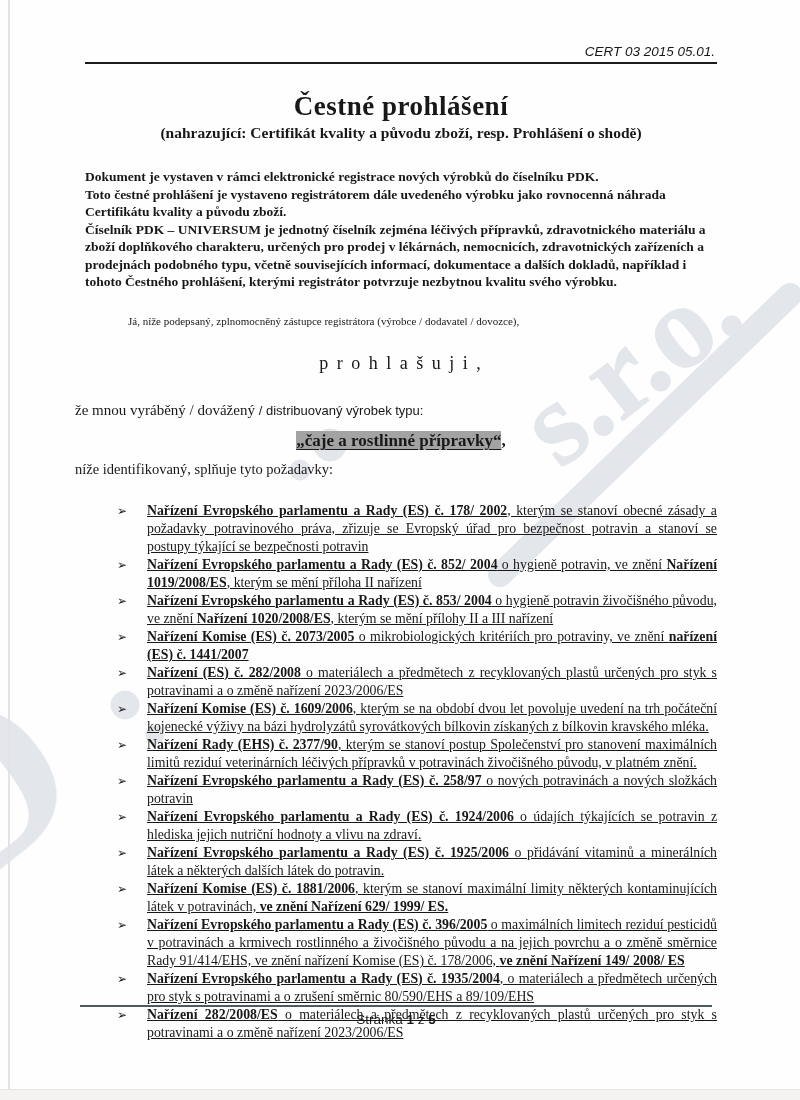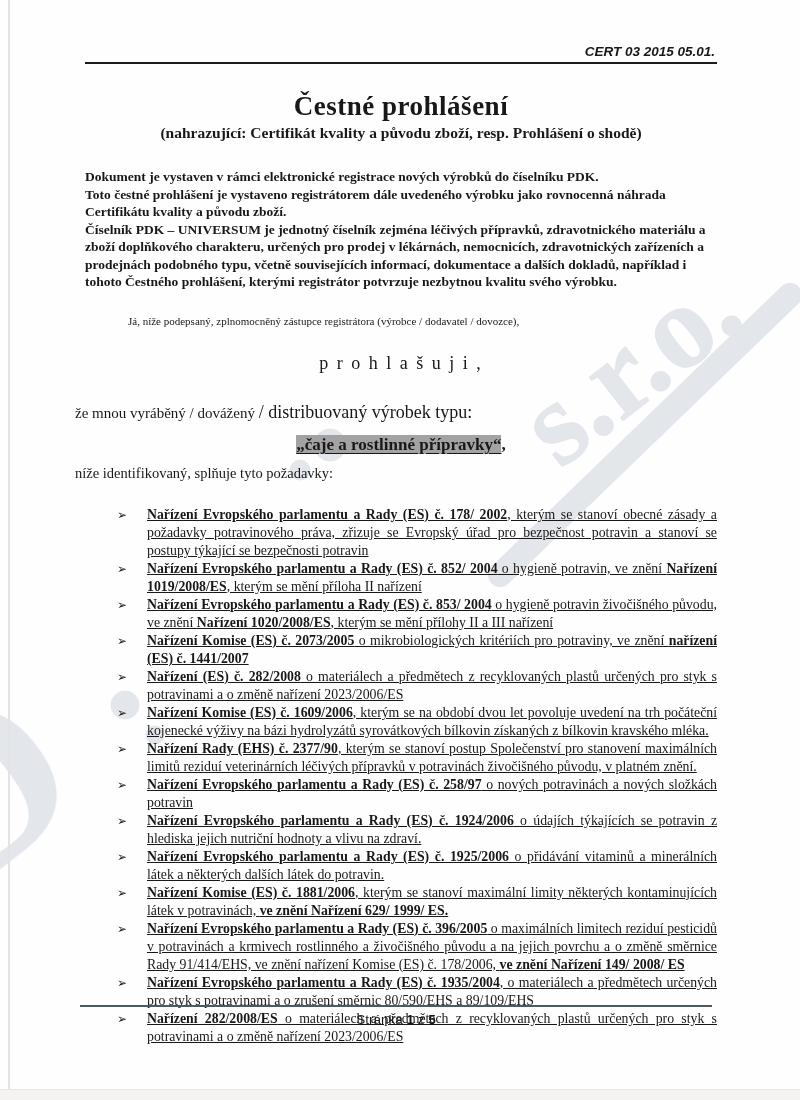--- a/index.html
+++ b/index.html
@@ -17,21 +17,21 @@
   .scan-edge-bottom{position:absolute;left:0;top:1089px;width:800px;height:11px;background:#f4f3f1;border-top:1px solid #e6e5e2;}
 
   
   .watermark{position:absolute;inset:0;z-index:0;pointer-events:none;}
 
   .content{position:relative;z-index:1;padding:44px 83px 0 85px;}
 
   .doc-ref{
     text-align:right;
     font-family:"Liberation Sans", sans-serif;
-    font-weight:bold;font-style:italic;
+    font-weight:normal;font-style:italic;
     font-size:13.5px;
     margin:0 2px 3px 0;
   }
   .header-rule{border:0;border-top:2px solid #1c1c1c;margin:0;}
 
   .title{
     text-align:center;font-weight:bold;font-size:27px;
     margin:27px 0 2px 0;letter-spacing:.5px;
   }
   .subtitle{text-align:center;font-weight:bold;font-size:15.5px;margin:0;}
@@ -42,21 +42,21 @@
     font-weight:bold;font-size:13.5px;line-height:1.3;
     margin:0;text-align:left;
   }
 
   .decl-intro{font-size:11px;margin:24px 0 10px 43px;}
   .decl-verb{
     text-align:center;font-weight:normal;font-size:18px;
     margin:26px 0 0 0;letter-spacing:2px;
   }
   .product-line{font-size:15px;margin:28px 0 0 -10px;}
-  .product-line .sans{font-family:Liberation Serif, serif;font-size:18px;}
+  .product-line .sans{font-family:Liberation Sans, sans-serif;font-size:13px;}
   .product-type-row{text-align:center;margin:12px 0 0 0;font-size:17px;font-weight:bold;}
   .product-type-row .hl{background:#a3a3a3;}
   .product-type-row .u{text-decoration:underline;text-underline-offset:3px;}
   .req-intro{font-size:14.5px;margin:10px 0 0 -10px;}
 
   .reg-list{margin:24px 0 0 0;}
   .reg-item{position:relative;padding-left:62px;margin:0;}
   .reg-bullet{
     position:absolute;left:32px;top:0;
     font-size:12px;line-height:18px;

